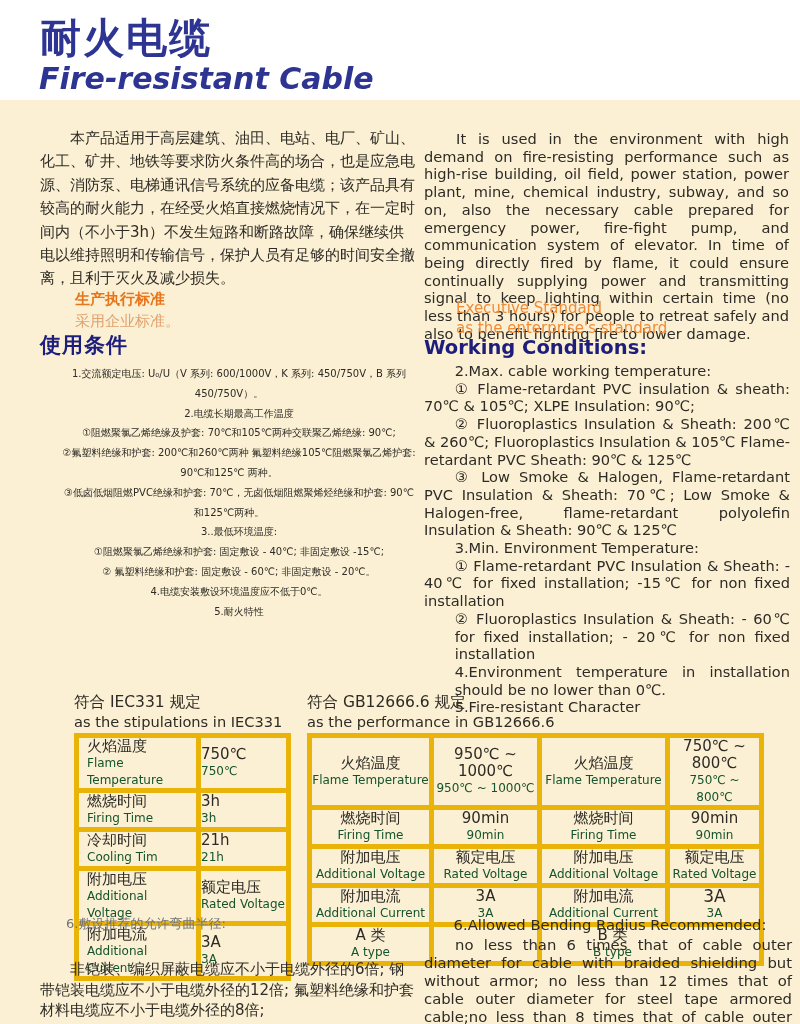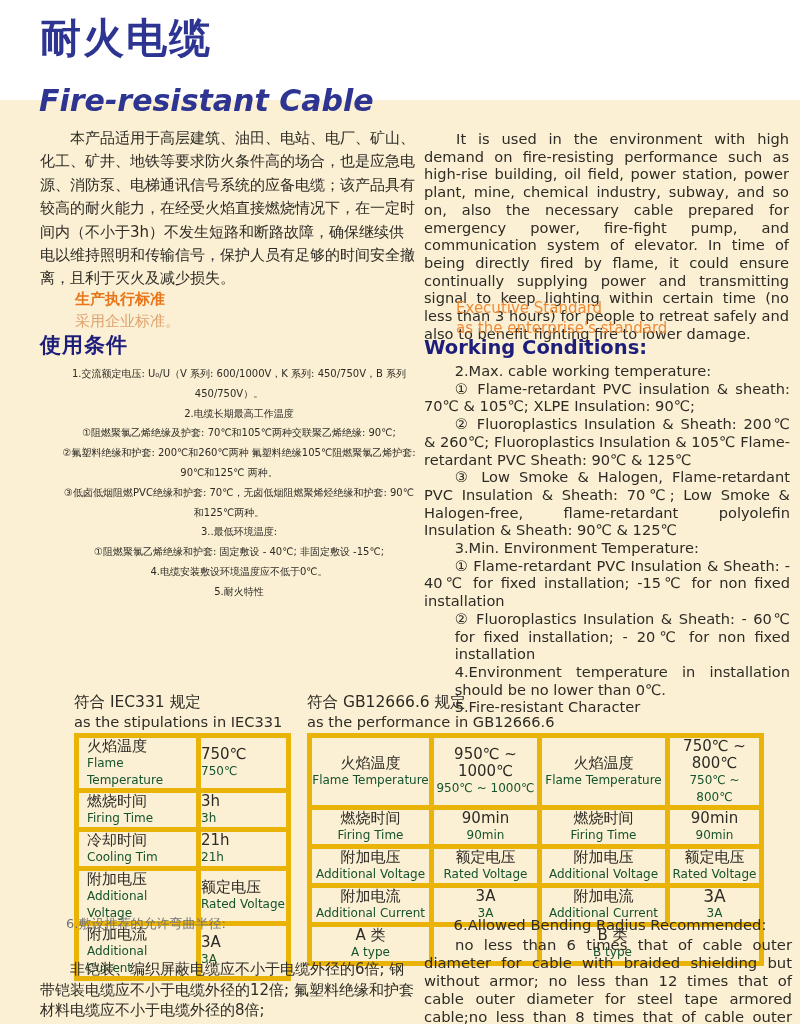--- a/index.html
+++ b/index.html
@@ -7,21 +7,21 @@
     width:800px;height:1024px;position:relative;overflow:hidden;
     background:#ffffff;
     font-family:"DejaVu Sans","Liberation Sans",sans-serif;
     color:#34312b;
   }
   p{margin:0;}
   .abs{position:absolute;}
   
   .cream-bg{position:absolute;top:100px;left:0;right:0;bottom:0;background:#fbf0d3;}
   .title-zh{left:40px;top:16px;font-size:41px;font-weight:bold;color:#2d3491;line-height:1.1;letter-spacing:2px;}
-  .title-en{left:39px;top:62px;font-size:30px;font-weight:bold;font-style:italic;color:#2d3491;line-height:1.1;margin-top:22px;}
+  .title-en{left:39px;top:62px;font-size:30px;font-weight:bold;font-style:italic;color:#2d3491;line-height:1.1;}
   
   .intro-zh{left:40px;top:127px;width:377px;font-size:15px;line-height:23.4px;text-indent:2em;color:#2e2b26;}
   .intro-en{left:424px;top:130px;width:365px;font-size:14.6px;line-height:17.7px;text-indent:2.2em;text-align:justify;color:#2e2b26;}
   
   .std-zh-t{left:75px;top:290px;font-size:15px;font-weight:bold;color:#e8751a;}
   .std-zh-b{left:75px;top:312px;font-size:15px;color:#dfa26e;}
   .std-en-t{left:456px;top:299px;font-size:15px;color:#ee8c3a;}
   .std-en-b{left:456px;top:319px;font-size:15px;color:#ee8c3a;}
   
   .head-zh{left:40px;top:331px;font-size:21px;font-weight:bold;color:#1d1d7c;letter-spacing:1px;}
@@ -78,20 +78,21 @@
 <div class="abs head-en">Working Conditions:</div>
 
 <div class="abs list-zh">
   <p>1.交流额定电压: U₀/U（V 系列: 600/1000V，K 系列: 450/750V，B 系列 450/750V）。</p>
   <p>2.电缆长期最高工作温度</p>
   <p>①阻燃聚氯乙烯绝缘及护套: 70℃和105℃两种交联聚乙烯绝缘: 90℃;</p>
   <p>②氟塑料绝缘和护套: 200℃和260℃两种  氟塑料绝缘105℃阻燃聚氯乙烯护套: 90℃和125℃  两种。</p>
   <p>③低卤低烟阻燃PVC绝缘和护套: 70℃，无卤低烟阻燃聚烯烃绝缘和护套: 90℃和125℃两种。</p>
   <p>3..最低环境温度:</p>
   <p>①阻燃聚氯乙烯绝缘和护套: 固定敷设 - 40℃; 非固定敷设 -15℃;</p>
+  <p>② 氟塑料绝缘和护套: 固定敷设 - 60℃; 非固定敷设 - 20℃。</p>
   <p>4.电缆安装敷设环境温度应不低于0℃。</p>
   <p>5.耐火特性</p>
 </div>
 
 <div class="abs list-en">
   <p>2.Max. cable working temperature:</p>
   <p>① Flame-retardant PVC insulation &amp; sheath: 70℃ &amp; 105℃; XLPE Insulation: 90℃;</p>
   <p>② Fluoroplastics Insulation &amp; Sheath: 200℃ &amp; 260℃; Fluoroplastics Insulation &amp; 105℃ Flame-retardant PVC Sheath: 90℃ &amp; 125℃</p>
   <p>③ Low Smoke &amp; Halogen, Flame-retardant PVC Insulation &amp; Sheath: 70℃; Low Smoke &amp; Halogen-free, flame-retardant polyolefin Insulation &amp; Sheath: 90℃ &amp; 125℃</p>
   <p>3.Min. Environment Temperature:</p>

